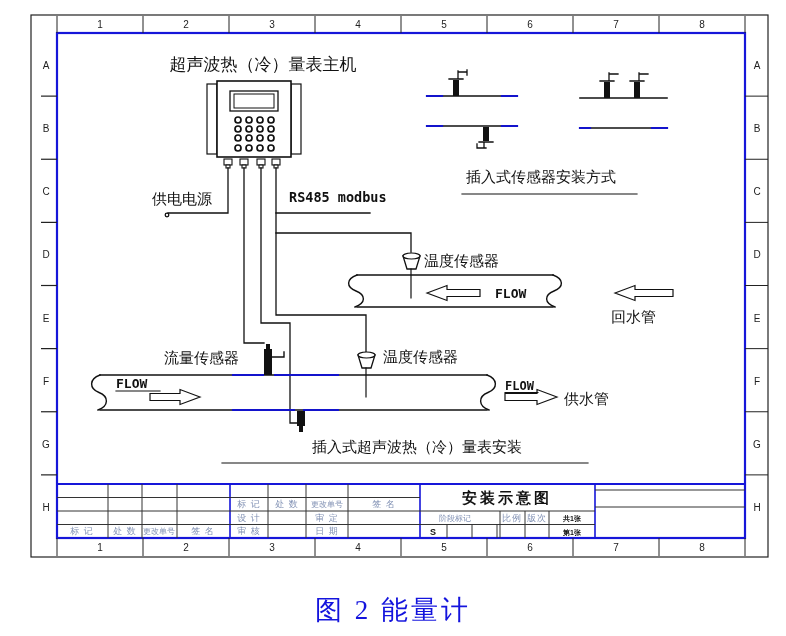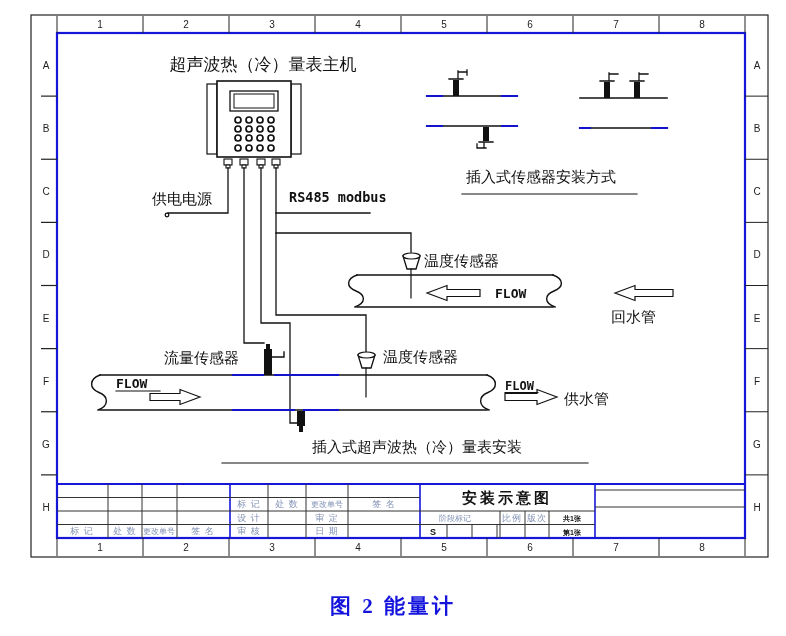--- a/index.html
+++ b/index.html
@@ -1,19 +1,19 @@
 <!DOCTYPE html>
 <html><head>
 <meta charset="utf-8">
 <style>
   html,body{margin:0;padding:0;background:#ffffff;}
   .page{position:relative;width:786px;height:636px;background:#fff;overflow:hidden;
         font-family:"Liberation Sans",sans-serif;}
   .caption{position:absolute;left:0;top:592px;width:786px;text-align:center;
-           font-size:21px;font-weight:bold;letter-spacing:3px;color:#1414dd;
+           font-size:27px;font-weight:normal;letter-spacing:3px;color:#1414dd;
            font-family:"Liberation Serif","DejaVu Serif",serif;}
   svg text{font-family:"Liberation Sans",sans-serif;fill:#111;}
   svg text.mono{font-family:"DejaVu Sans Mono","Liberation Mono",monospace;font-weight:bold;}
   svg text.band{font-size:10px;fill:#222;}
   svg text.tb-grey{font-size:9px;fill:#8191b4;letter-spacing:1px;}
   svg text.tb-grey4{font-size:8px;fill:#8191b4;}
   svg text.tb-small-black{font-size:7px;fill:#111;font-weight:bold;}
   svg text.cjk{font-size:15px;}
 </style>
 </head>

